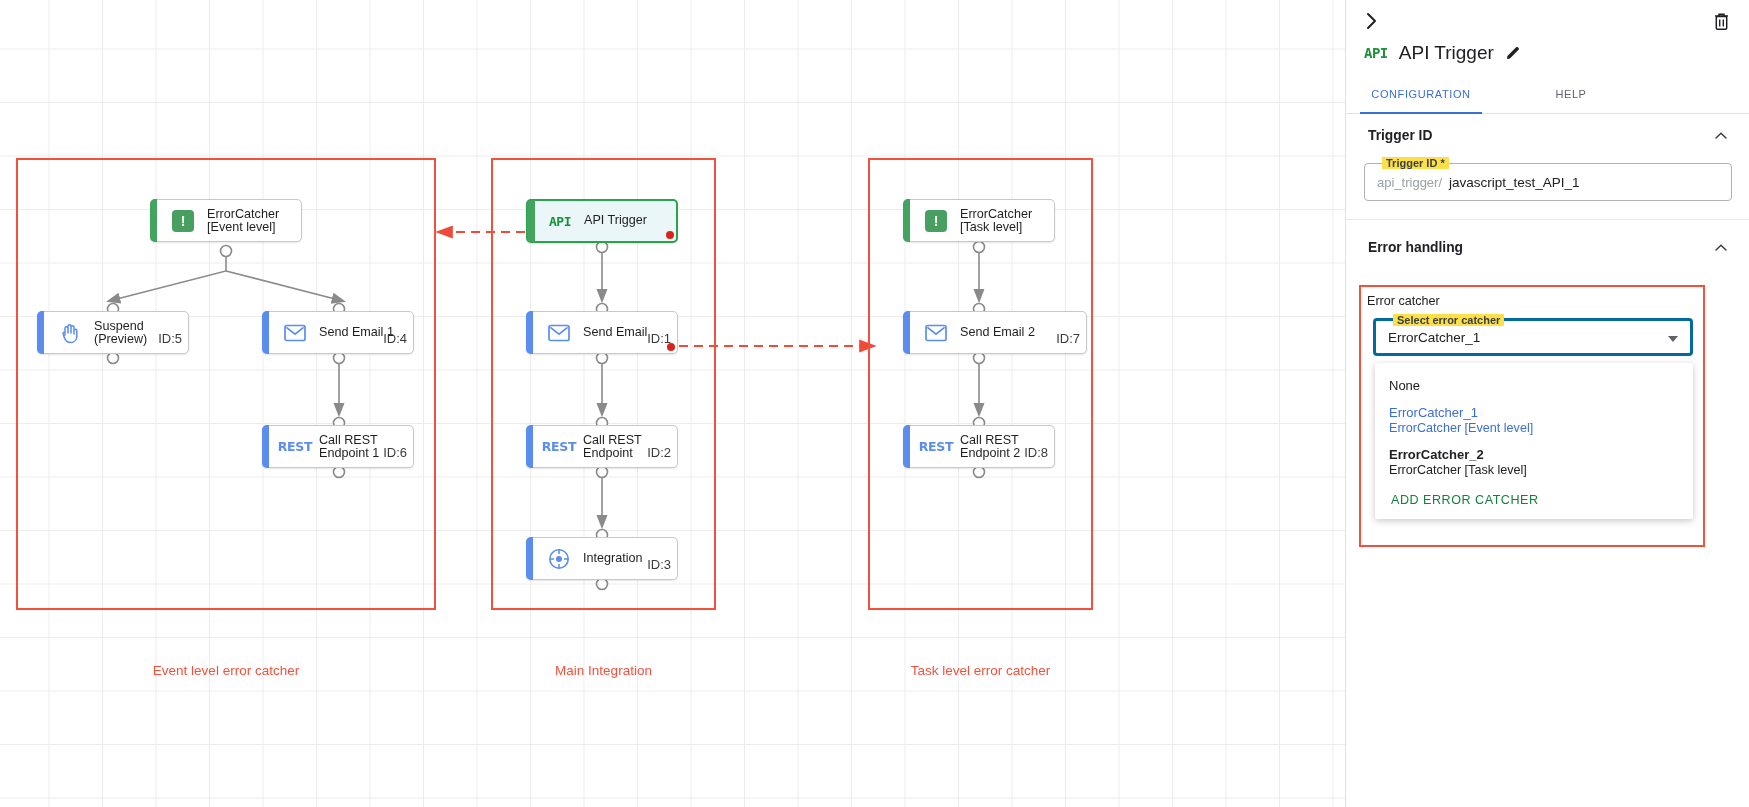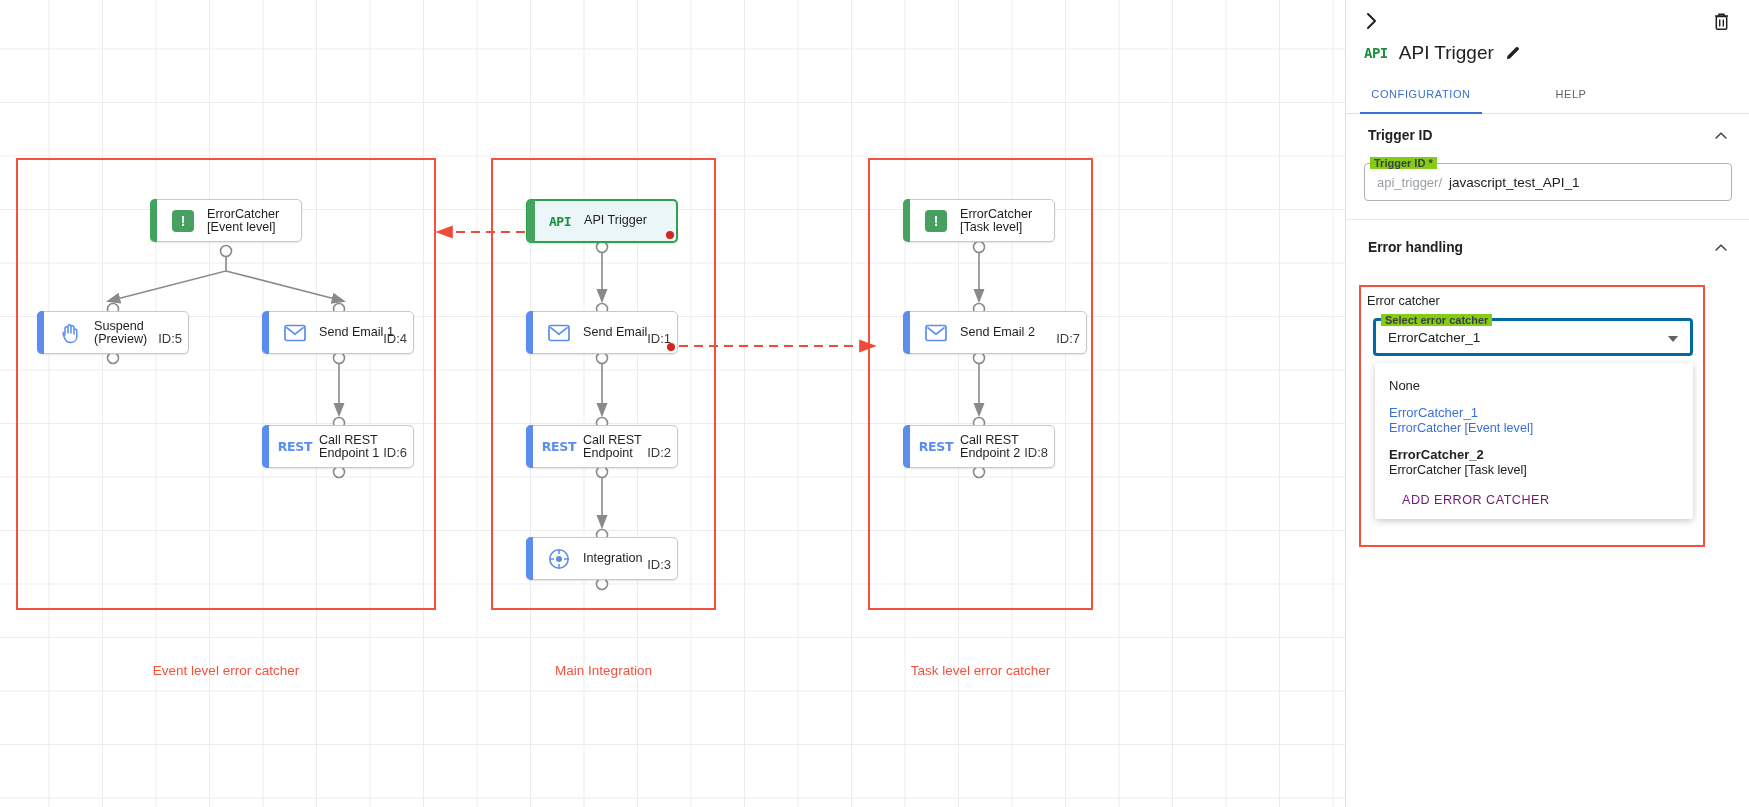--- a/index.html
+++ b/index.html
@@ -176,22 +176,22 @@
   .field-outline {
     position: relative;
     margin: 6px 18px 18px 18px;
     height: 38px;
     border: 1px solid #aeb1b5;
     border-radius: 4px;
     display: flex; align-items: center;
     padding: 0 12px;
   }
   .field-legend {
-    position: absolute; top: -7px; left: 5px;
-    background: #84cc16;
+    position: absolute; top: -7px; left: 17px;
+    background: #fde047;
     padding: 0 4px;
     font-size: 11px;
     color: #3c4043;
     font-weight: bold;
     white-space: nowrap;
   }
   .field-prefix { font-size: 13px; color: #9aa0a6; }
   .field-value { font-size: 13.5px; color: #202124; margin-left: 7px; }
 
   
@@ -235,24 +235,24 @@
   }
   .dd-item {
     padding: 6px 14px 6px 14px;
     cursor: pointer;
   }
   .dd-line1 { font-size: 13px; color: #202124; font-weight: bold; }
   .dd-line1.plain { font-weight: 400; }
   .dd-line2 { font-size: 12.6px; color: #202124; margin-top: 1px; }
   .dd-item.sel .dd-line1, .dd-item.sel .dd-line2 { color: #3b6fd4; }
   .dd-action {
-    padding: 10px 14px 3px 27px;
+    padding: 10px 14px 3px 16px;
     font-size: 12.6px;
     letter-spacing: 0.5px;
-    color: #701a75;
+    color: #15803d;
     font-weight: 500;
     cursor: pointer;
   }
 </style>
 </head>
 <body>
 
 <div id="app">
 
   <div id="canvas">

